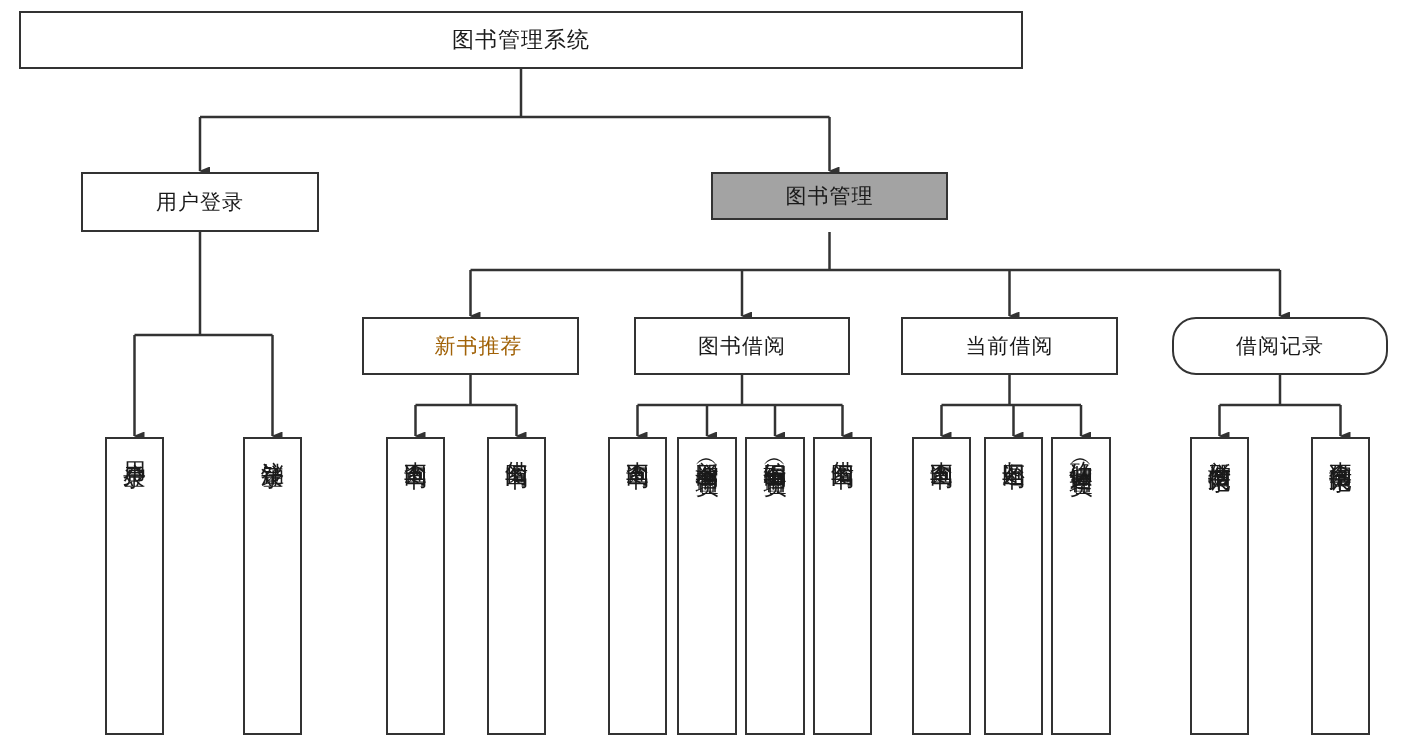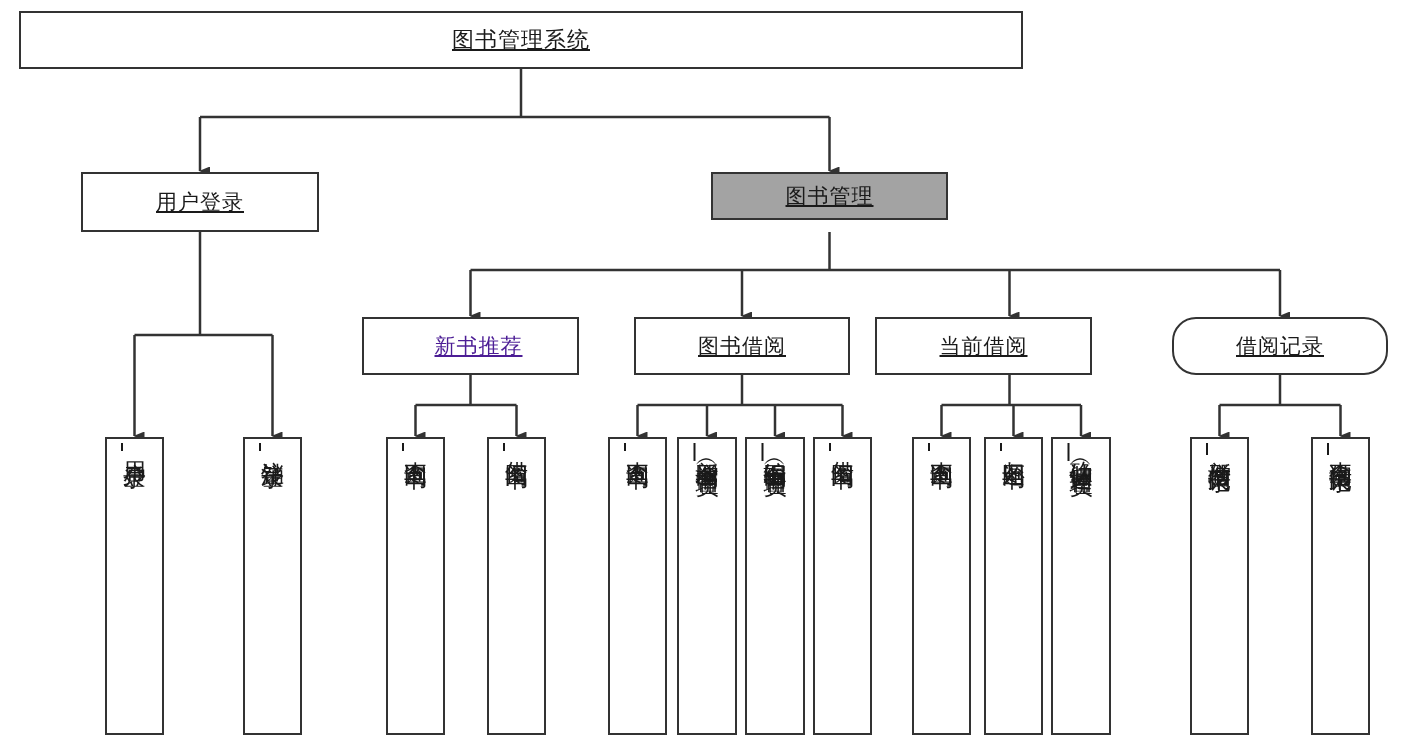--- a/index.html
+++ b/index.html
@@ -23,21 +23,20 @@
     justify-content:center;
     overflow:hidden;
   }
   .node .label{
     font-size:21px;
     line-height:1.18;
     letter-spacing:1px;
     color:#1a1a1a;
     white-space:nowrap;
     text-align:center;
-    text-decoration:underline;
   }
   .node.vertical{align-items:flex-start;justify-content:center;padding-top:4px;}
   .node.vertical .label{
     writing-mode:vertical-rl;
     text-orientation:upright;
     font-size:23px;
     line-height:1.0;
     letter-spacing:2px;
     white-space:normal;
     text-align:left;
@@ -107,26 +106,26 @@
       <div class="node root" style="left: 19px; top: 11px; width: 1004px; height: 58px; border-color: rgb(51, 51, 51); background: rgb(255, 255, 255);">
         <span class="label" style="color: rgb(26, 26, 26);">图书管理系统</span>
       </div>
       <div class="node" style="left: 81px; top: 172px; width: 238px; height: 60px; border-color: rgb(51, 51, 51); background: rgb(255, 255, 255);">
         <span class="label" style="color: rgb(26, 26, 26);">用户登录</span>
       </div>
       <div class="node" style="left: 711px; top: 172px; width: 237px; height: 48px; border-color: rgb(51, 51, 51); background: #a3a3a3;">
         <span class="label" style="color: rgb(26, 26, 26);">图书管理</span>
       </div>
       <div class="node" style="left: 362px; top: 317px; width: 217px; height: 58px; border-color: rgb(51, 51, 51); background: rgb(255, 255, 255);">
-        <span class="label" style="color: #4c1d95; margin-left: 16px;">新书推荐</span>
+        <span class="label" style="color: #a16207; margin-left: 16px;">新书推荐</span>
       </div>
       <div class="node" style="left: 634px; top: 317px; width: 216px; height: 58px; border-color: rgb(51, 51, 51); background: rgb(255, 255, 255); align-items: center;">
         <span class="label" style="color: rgb(26, 26, 26);">图书借阅</span>
       </div>
-      <div class="node" style="left: 875px; top: 317px; width: 217px; height: 58px; border-color: rgb(51, 51, 51); background: rgb(255, 255, 255);">
+      <div class="node" style="left: 901px; top: 317px; width: 217px; height: 58px; border-color: rgb(51, 51, 51); background: rgb(255, 255, 255);">
         <span class="label" style="color: rgb(26, 26, 26);">当前借阅</span>
       </div>
       <div class="node" style="left: 1172px; top: 317px; width: 216px; height: 58px; border-color: rgb(51, 51, 51); background: rgb(255, 255, 255); border-radius: 24px;">
         <span class="label" style="color: rgb(26, 26, 26);">借阅记录</span>
       </div>
       <div class="node vertical" style="left: 105px; top: 437px; width: 59px; height: 298px; border-color: rgb(51, 51, 51); background: rgb(255, 255, 255);">
         <span class="label" style="color: rgb(26, 26, 26);">用户登录</span>
       </div>
       <div class="node vertical" style="left: 243px; top: 437px; width: 59px; height: 298px; border-color: rgb(51, 51, 51); background: rgb(255, 255, 255);">
         <span class="label" style="color: rgb(26, 26, 26);">注销登录</span>

